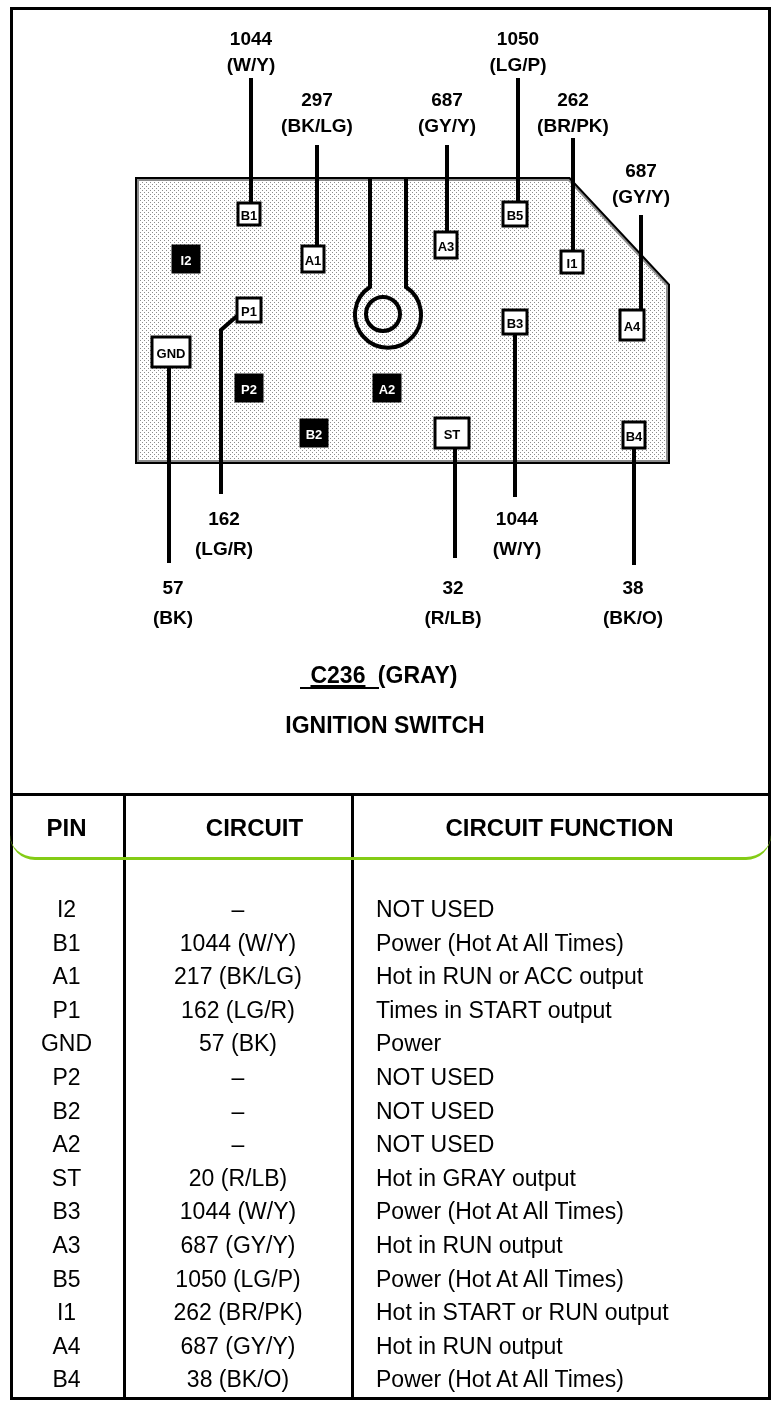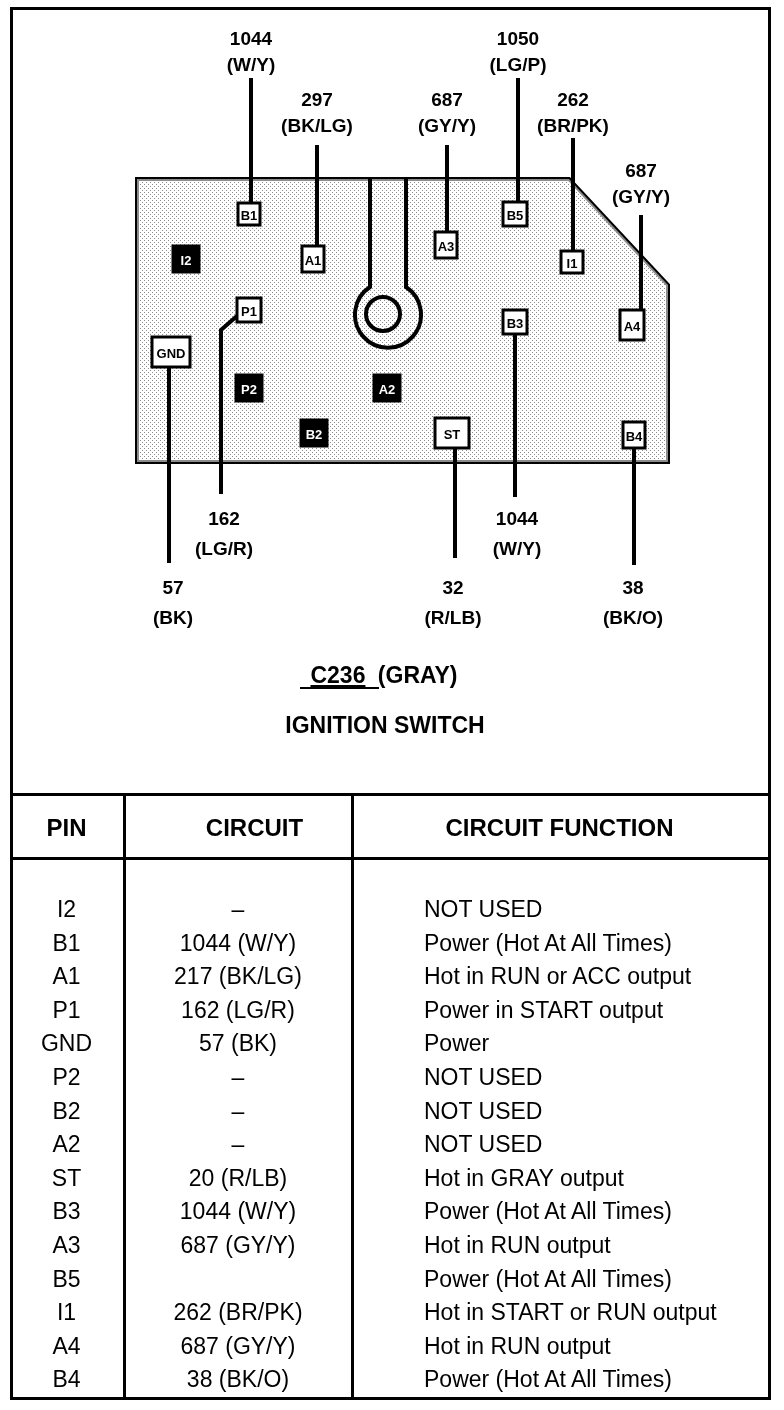--- a/index.html
+++ b/index.html
@@ -11,28 +11,28 @@
     .wire-label { font-family: "Liberation Sans", sans-serif; font-size: 19px; font-weight: bold;
                   text-anchor: middle; fill: #000; }
     .pin-text { font-family: "Liberation Sans", sans-serif; font-size: 13px; font-weight: bold;
                 text-anchor: middle; dominant-baseline: central; }
     .title1 { font-family: "Liberation Sans", sans-serif; font-size: 23px; font-weight: bold; text-anchor: middle; }
     .title2 { font-family: "Liberation Sans", sans-serif; font-size: 23px; font-weight: bold; text-anchor: middle; }
     #table-wrap { position: absolute; left: 10px; top: 793px; width: 761px; height: 607px;
                   border-top: 3px solid #000; box-sizing: border-box; }
     .col-div { position: absolute; top: 0; bottom: 0; width: 3px; background: #000; }
     .head-row { position: absolute; left: 0; right: 0; top: 0; height: 64px;
-                border-bottom: 3px solid #000000; box-sizing: border-box; }
+                border-bottom: 3px solid #84cc16; box-sizing: border-box; border-radius: 25px; }
     .head-cell { position: absolute; top: 0; height: 61px; line-height: 64px; text-align: center;
                  font-size: 24px; font-weight: bold; }
     .row { position: absolute; left: 0; right: 0; height: 33.6px; font-size: 23px; }
     .cell { position: absolute; top: 0; height: 33.6px; line-height: 33.6px; white-space: nowrap; }
     .c-pin { left: 0; width: 113px; text-align: center; }
     .c-circ { left: 116px; width: 224px; text-align: center; }
-    .c-func { left: 366px; text-align: left; margin-left: 48px; }
+    .c-func { left: 366px; text-align: left; }
   </style>
 </head>
 <body>
 
 <div id="frame"></div>
 
 <svg id="diagram" width="784" height="795" viewBox="0 0 784 795">
   <defs>
     <pattern id="stipple" width="4" height="4" patternUnits="userSpaceOnUse">
       <rect width="4" height="4" fill="#ffffff"></rect>
@@ -204,21 +204,21 @@
         <div class="cell c-func">Power (Hot At All Times)</div>
       </div>
       <div class="row" style="top: 164.2px;">
         <div class="cell c-pin">A1</div>
         <div class="cell c-circ">217 (BK/LG)</div>
         <div class="cell c-func">Hot in RUN or ACC output</div>
       </div>
       <div class="row" style="top: 197.8px;">
         <div class="cell c-pin">P1</div>
         <div class="cell c-circ">162 (LG/R)</div>
-        <div class="cell c-func">Power in START output</div>
+        <div class="cell c-func">Times in START output</div>
       </div>
       <div class="row" style="top: 231.4px;">
         <div class="cell c-pin">GND</div>
         <div class="cell c-circ">57 (BK)</div>
         <div class="cell c-func">Power</div>
       </div>
       <div class="row" style="top: 265px;">
         <div class="cell c-pin">P2</div>
         <div class="cell c-circ">–</div>
         <div class="cell c-func">NOT USED</div>
@@ -243,20 +243,21 @@
         <div class="cell c-circ">1044 (W/Y)</div>
         <div class="cell c-func">Power (Hot At All Times)</div>
       </div>
       <div class="row" style="top: 433px;">
         <div class="cell c-pin">A3</div>
         <div class="cell c-circ">687 (GY/Y)</div>
         <div class="cell c-func">Hot in RUN output</div>
       </div>
       <div class="row" style="top: 466.6px;">
         <div class="cell c-pin">B5</div>
+        <div class="cell c-circ">1050 (LG/P)</div>
         <div class="cell c-func">Power (Hot At All Times)</div>
       </div>
       <div class="row" style="top: 500.2px;">
         <div class="cell c-pin">I1</div>
         <div class="cell c-circ">262 (BR/PK)</div>
         <div class="cell c-func">Hot in START or RUN output</div>
       </div>
       <div class="row" style="top: 533.8px;">
         <div class="cell c-pin">A4</div>
         <div class="cell c-circ">687 (GY/Y)</div>

